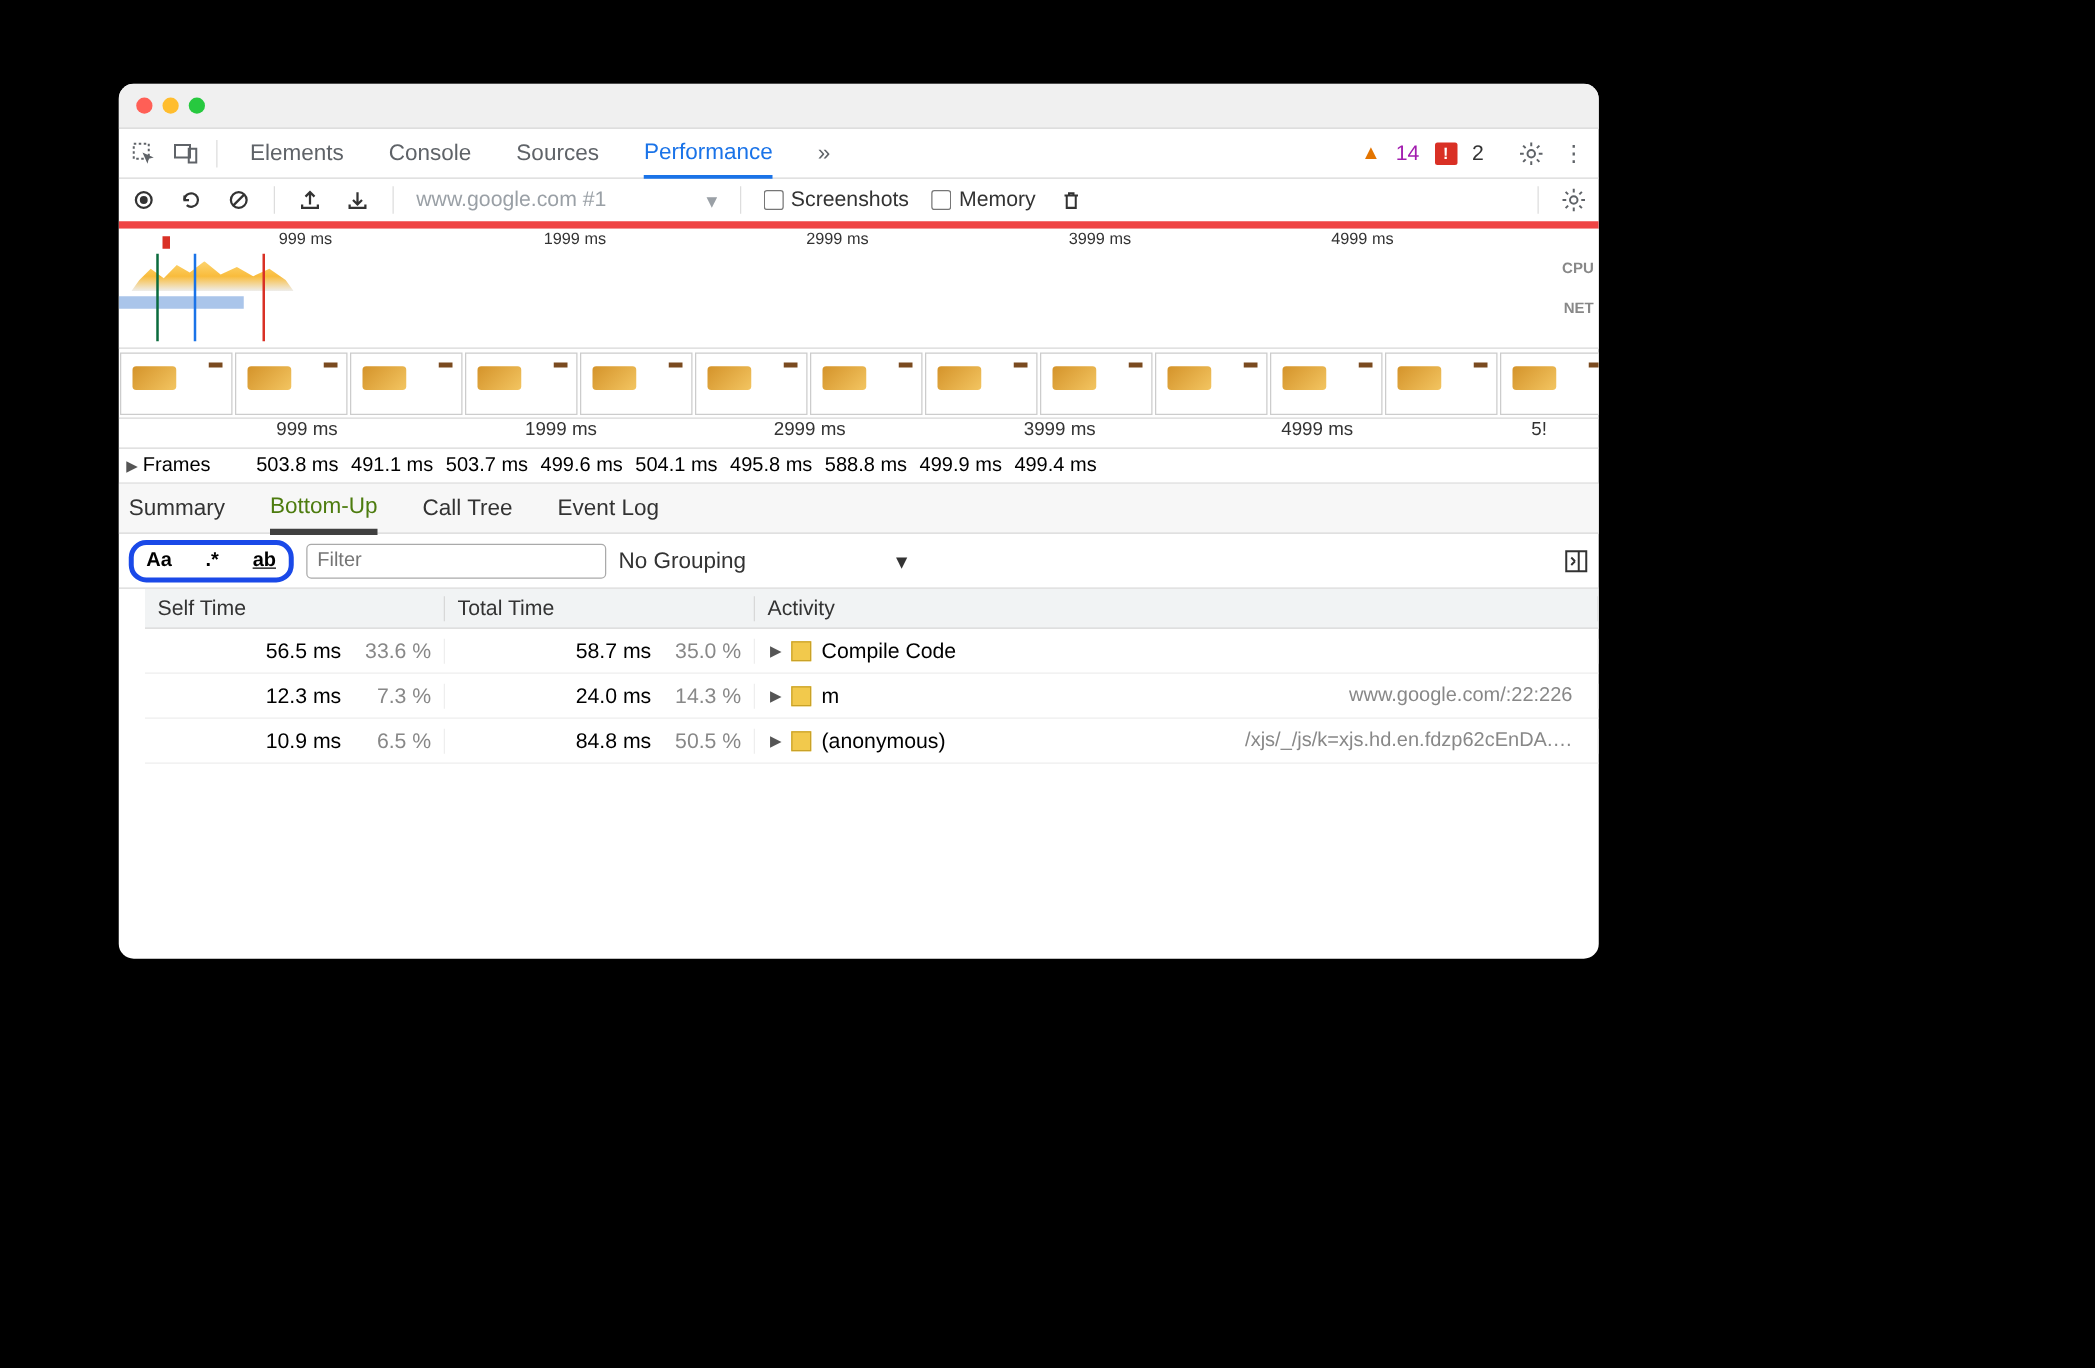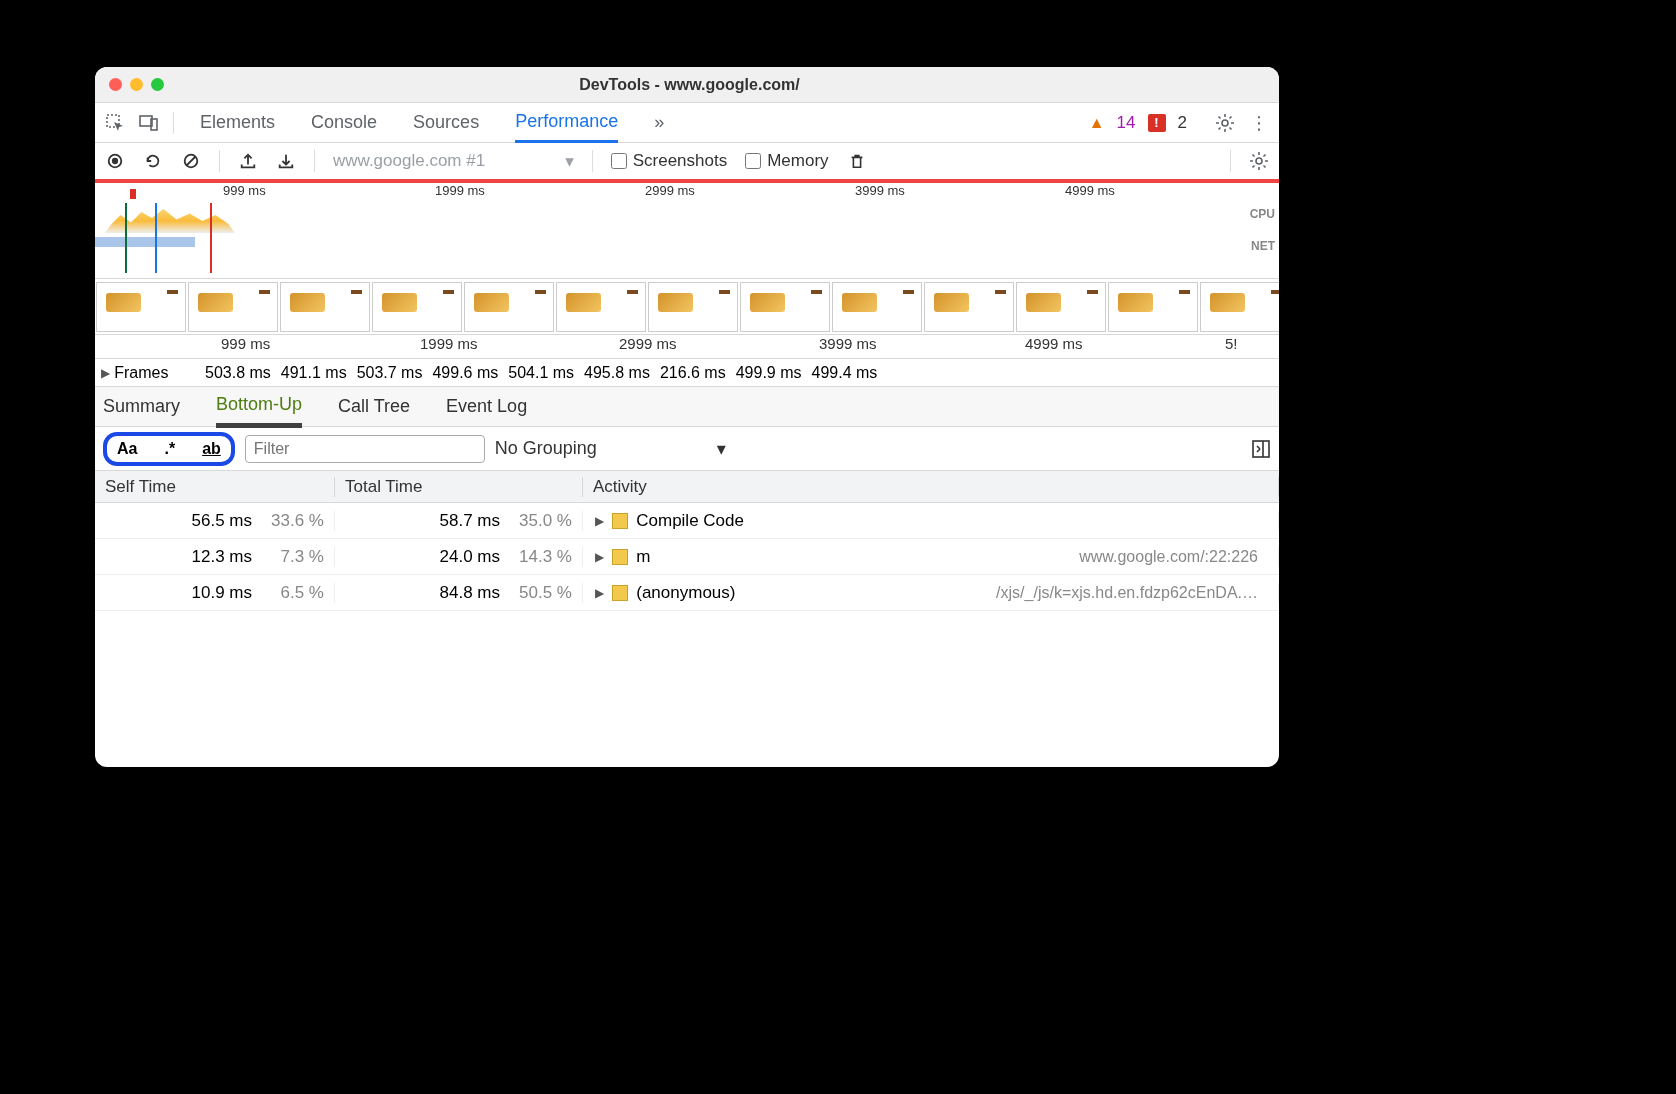--- a/index.html
+++ b/index.html
@@ -10,21 +10,21 @@
   .tl { width: 13px; height: 13px; border-radius: 50%; }
   .tl-r { background: #ff5f56; } .tl-y { background: #ffbd2e; } .tl-g { background: #27c93f; }
   .title { flex: 1; text-align: center; font-size: 16px; font-weight: 600; color: #333; margin-left: -50px; }
   .topbar { height: 40px; display: flex; align-items: center; border-bottom: 1px solid #d8d8d8; padding: 0 10px; gap: 14px; }
   .tabs { display: flex; align-items: center; gap: 36px; margin-left: 12px; }
   .tab { font-size: 18px; color: #5f6368; cursor: pointer; padding: 8px 0; }
   .tab.active { color: #1a73e8; border-bottom: 3px solid #1a73e8; }
   .spacer { flex: 1; }
   .icon { width: 20px; height: 20px; display: inline-flex; align-items: center; justify-content: center; color: #5f6368; font-size: 18px; }
   .badge-wrap { display: flex; align-items: center; gap: 12px; }
-  .toolbar { height: 40px; display: flex; align-items: center; border-bottom: 4px solid #ef4444; padding: 0 10px; gap: 18px; }
+  .toolbar { height: 40px; display: flex; align-items: center; border-bottom: 6px solid #ef4444; padding: 0 10px; gap: 18px; }
   .profile-sel { color: #9aa0a6; font-size: 17px; display: flex; align-items: center; gap: 80px; }
   .chk { display: flex; align-items: center; gap: 6px; font-size: 17px; color: #333; }
   .chk input { width: 16px; height: 16px; }
   .sep { width: 1px; height: 22px; background: #ddd; }
   .overview { height: 96px; border-bottom: 1px solid #d8d8d8; position: relative; background: #fff; }
   .ruler { height: 20px; display: flex; font-size: 13px; color: #333; position: relative; }
   .ruler span { position: absolute; }
   .waveform { position: absolute; top: 20px; left: 0; right: 40px; height: 50px; }
   .wave { position: absolute; bottom: 20px; left: 10px; width: 130px; height: 30px; background: linear-gradient(180deg, #ffe08a 0%, #f9bc3c 60%, #eee 100%); clip-path: polygon(0 100%, 5% 70%, 12% 40%, 20% 65%, 28% 30%, 36% 50%, 45% 20%, 55% 55%, 65% 35%, 75% 60%, 85% 40%, 95% 70%, 100% 100%); }
   .netbar { position: absolute; bottom: 6px; left: 0; width: 100px; height: 10px; background: #aac5ea; }
@@ -41,21 +41,21 @@
   .frames-vals { display: flex; gap: 10px; flex: 1; white-space: nowrap; }
   .tabs2 { height: 40px; display: flex; align-items: center; gap: 36px; padding: 0 8px; border-bottom: 1px solid #d8d8d8; background: #f7f7f7; }
   .tab2 { font-size: 18px; color: #333; cursor: pointer; padding: 8px 0; }
   .tab2.active { color: #4d7c0f; border-bottom: 5px solid #404040; }
   .filterbar { height: 44px; display: flex; align-items: center; padding: 0 8px; gap: 10px; border-bottom: 1px solid #d8d8d8; }
   .filter-icons { display: flex; align-items: center; gap: 27px; border: 4px solid #1a49e8; border-radius: 14px; padding: 4px 10px; }
   .filter-icons span { font-size: 16px; font-weight: 600; }
   .filter-input { width: 240px; height: 28px; border: 1px solid #aaa; border-radius: 4px; padding: 0 8px; font-size: 16px; }
   .group-sel { font-size: 18px; color: #333; display: flex; align-items: center; gap: 120px; }
   .panel-toggle { margin-left: auto; font-size: 20px; color: #333; }
-  .table { flex: 1; overflow: hidden; }
+  .table { flex: 1; overflow: hidden; padding-left: 21px; }
   .thead { display: flex; height: 32px; align-items: center; border-bottom: 1px solid #d8d8d8; background: #f1f3f4; }
   .th { font-size: 17px; color: #333; padding-left: 10px; border-right: 1px solid #d8d8d8; }
   .th1 { width: 240px; } .th2 { width: 248px; } .th3 { flex: 1; }
   .tbody .tr { display: flex; height: 36px; align-items: center; border-bottom: 1px solid #eee; }
   .td { font-size: 17px; padding-right: 10px; border-right: 1px solid #eee; }
   .td-num { width: 240px; display: flex; justify-content: flex-end; align-items: center; position: relative; }
   .td-num2 { width: 248px; display: flex; justify-content: flex-end; align-items: center; position: relative; }
   .pct { color: #888; margin-left: 8px; width: 64px; text-align: right; }
   .ms { width: 90px; text-align: right; }
   .bar-bg { position: absolute; height: 100%; right: 0; z-index: -1; }
@@ -74,21 +74,20 @@
 <body>
 
 <div class="window">
 
   <div class="titlebar">
     <div class="traffic">
       <div class="tl tl-r"></div>
       <div class="tl tl-y"></div>
       <div class="tl tl-g"></div>
     </div>
-    <div class="title">DevTools - www.google.com/</div>
   </div>
 
   <div class="topbar">
     <span class="icon">
       <svg viewBox="0 0 20 20" width="20" height="20">
           <rect x="2" y="2" width="12" height="12" fill="none" stroke="#5f6368" stroke-width="1.6" stroke-dasharray="2 2"></rect>
           <path d="M9 9 L18 13 L14 14 L13 18 Z" fill="#5f6368"></path>
         </svg>
     </span>
     <span class="icon">
@@ -234,21 +233,21 @@
       <span class="exp">▶</span>
       <span>Frames</span>
     </div>
     <div class="frames-vals">
       <span>503.8 ms</span>
       <span>491.1 ms</span>
       <span>503.7 ms</span>
       <span>499.6 ms</span>
       <span>504.1 ms</span>
       <span>495.8 ms</span>
-      <span>216.6 ms</span>
+      <span>588.8 ms</span>
       <span>499.9 ms</span>
       <span>499.4 ms</span>
     </div>
   </div>
 
   <div class="tabs2">
     <div class="tab2">Summary</div>
     <div class="tab2 active">Bottom-Up</div>
     <div class="tab2">Call Tree</div>
     <div class="tab2">Event Log</div>

